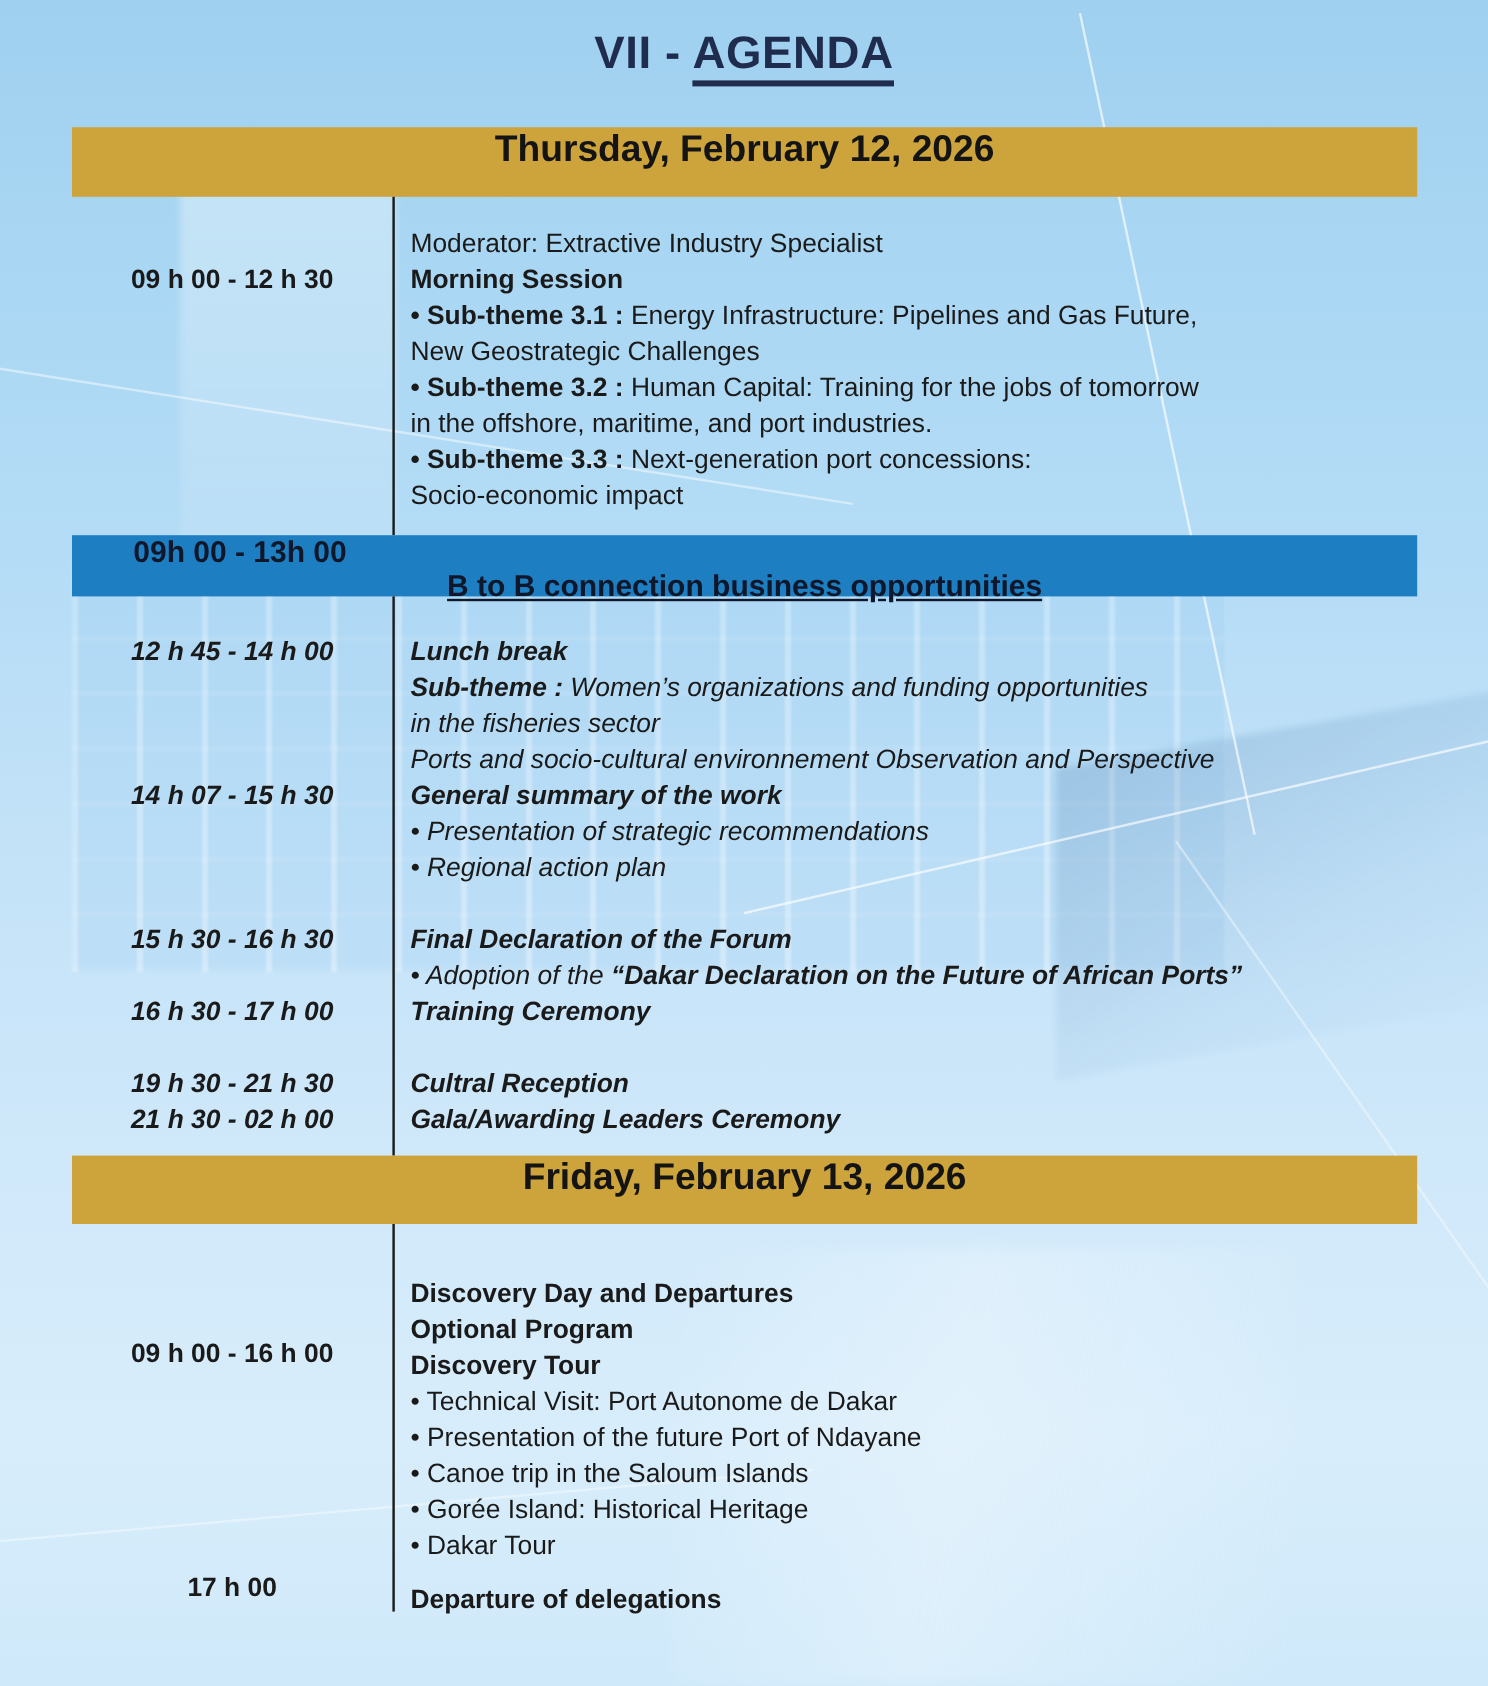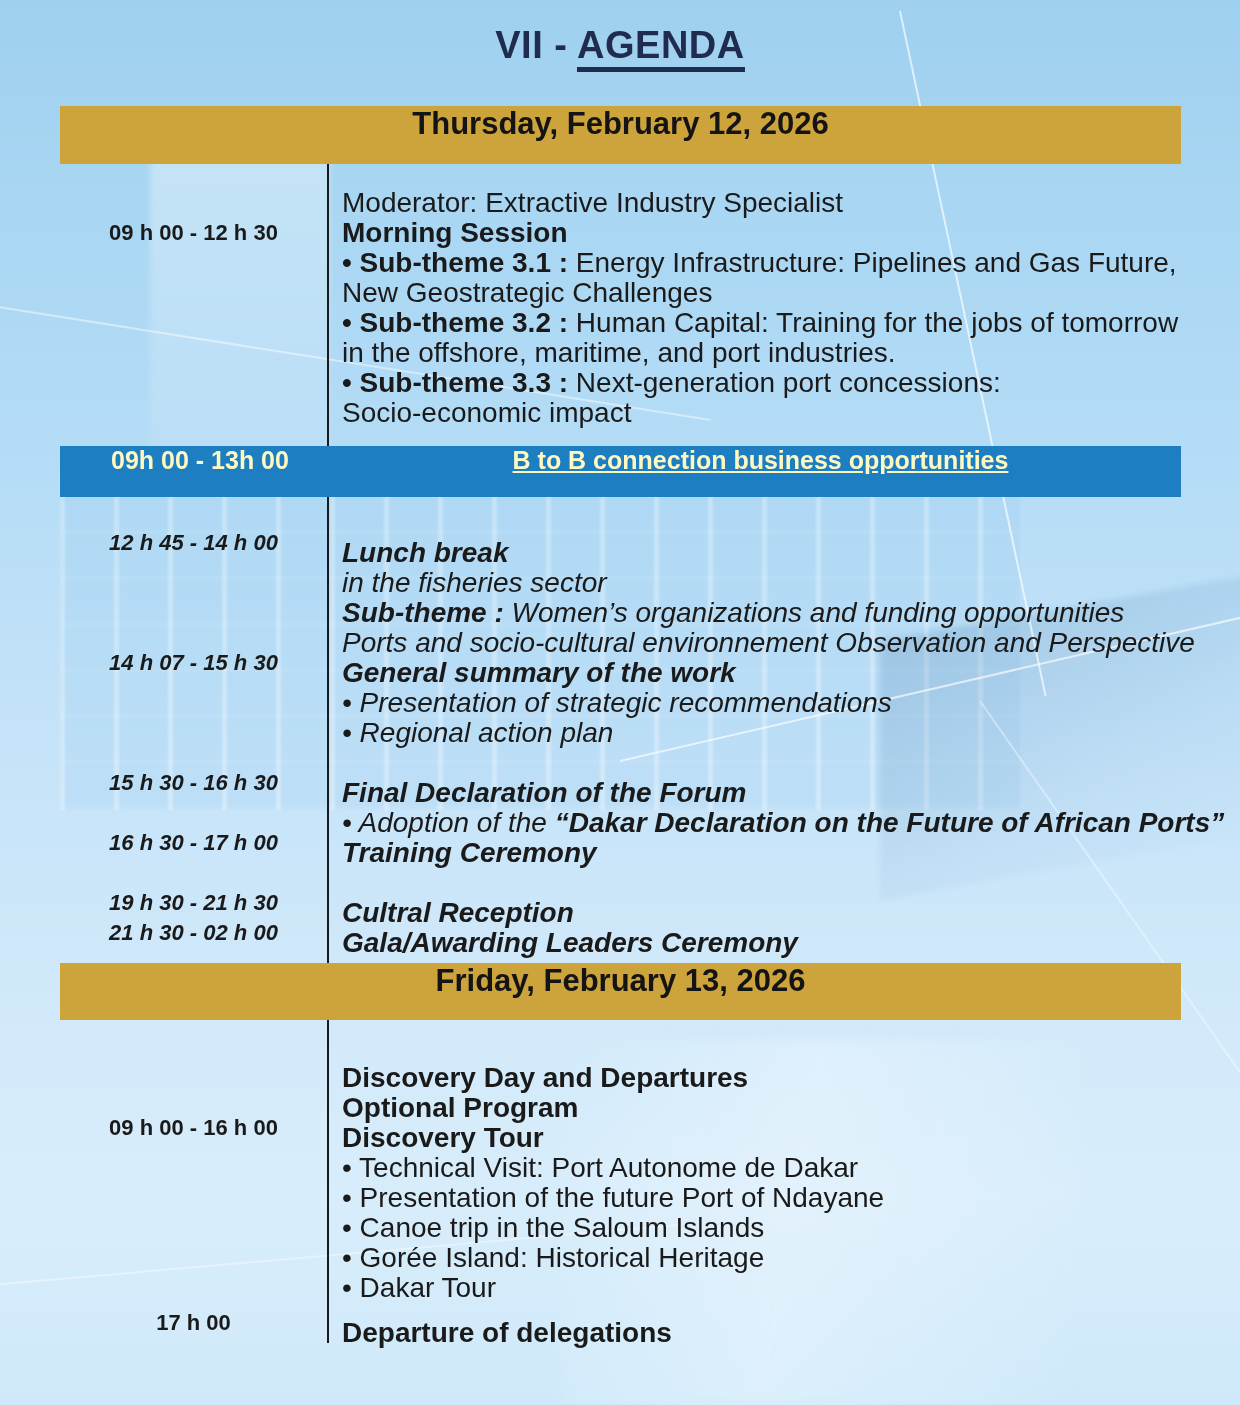--- a/index.html
+++ b/index.html
@@ -32,34 +32,34 @@
   .title { position:absolute; top:24px; left:0; width:100%; text-align:center;
     font-size:38px; font-weight:bold; color:var(--navy,#1f2c4e); letter-spacing:.5px; }
   .title .underlined { border-bottom:5px solid var(--navy,#1f2c4e); padding-bottom:1px; }
 
   
   .banner { position:absolute; left:60px; width:1121px; display:flex; 
     justify-content:center; font-weight:bold; }
   .banner.gold { background:var(--gold,#cda33c); color:#141414; font-size:31px; }
   #banner-thursday { top:106px; height:58px; }
   #banner-friday   { top:963px; height:57px; }
-  #banner-b2b { top:446px; height:51px; background:var(--blue,#1e7ec2); color:#fef9c3; justify-content:flex-start; }
+  #banner-b2b { top:446px; height:51px; background:var(--blue,#1e7ec2); color:#0f172a; justify-content:flex-start;flex-direction:column; }
   .b2b-time  { width:280px; text-align:center; font-size:25px; font-weight:bold; }
   .b2b-label { flex:1; text-align:center; font-size:25px; font-weight:bold;text-decoration:underline; }
 
   
   .region { position:absolute; left:60px; width:1121px; }
   #region-1 { top:164px;  height:282px; }
   #region-2 { top:497px;  height:466px;font-style:italic; }
   #region-3 { top:1020px; height:323px; }
   .vline { position:absolute; left:267px; top:0; bottom:0; width:2px; background:#1a1a1a; }
   .times { position:absolute; left:0; top:0; width:267px; height:100%; }
   .time  { position:absolute; width:100%; text-align:center; font-weight:bold;
            font-size:22px; line-height:30px; white-space:nowrap; }
-  .content { position:absolute; left:282px; right:0; top:0; font-size:28px; line-height:30px; }
+  .content { position:absolute; left:282px; right:0; top:0; font-size:22px; line-height:30px; }
   .line { white-space:nowrap; }
   .b { font-weight:bold; }
   .sp30 { height:30px; } .sp15 { height:15px; }
 </style>
 </head>
 <body>
 
 <div class="page" style="--gold: #CDA33C; --blue: #1E7EC2; --navy: #1F2C4E;">
 
   <div class="bg bg-crane-column"></div>
@@ -103,24 +103,24 @@
   <div class="region" id="region-2">
     <div class="vline"></div>
     <div class="times">
       <div class="time" style="top:31px">12 h 45 - 14 h 00</div>
       <div class="time" style="top:151px">14 h 07 - 15 h 30</div>
       <div class="time" style="top:271px">15 h 30 - 16 h 30</div>
       <div class="time" style="top:331px">16 h 30 - 17 h 00</div>
       <div class="time" style="top:391px">19 h 30 - 21 h 30</div>
       <div class="time" style="top:421px">21 h 30 - 02 h 00</div>
     </div>
-    <div class="content" style="padding-top:41px">
+    <div class="content" style="padding-top:31px">
       <div class="line b">Lunch break</div>
+      <div class="line"><span class="b">Sub-theme :</span><span> Women’s organizations and funding opportunities</span></div>
       <div class="line">in the fisheries sector</div>
-      <div class="line"><span class="b">Sub-theme :</span><span> Women’s organizations and funding opportunities</span></div>
       <div class="line">Ports and socio-cultural environnement Observation and Perspective</div>
       <div class="line b">General summary of the work</div>
       <div class="line">• Presentation of strategic recommendations</div>
       <div class="line">• Regional action plan</div>
       <div class="sp30"></div>
       <div class="line b">Final Declaration of the Forum</div>
       <div class="line"><span>• Adoption of the </span><span class="b">“Dakar Declaration on the Future of African Ports”</span></div>
       <div class="line b">Training Ceremony</div>
       <div class="sp30"></div>
       <div class="line b">Cultral Reception</div>

